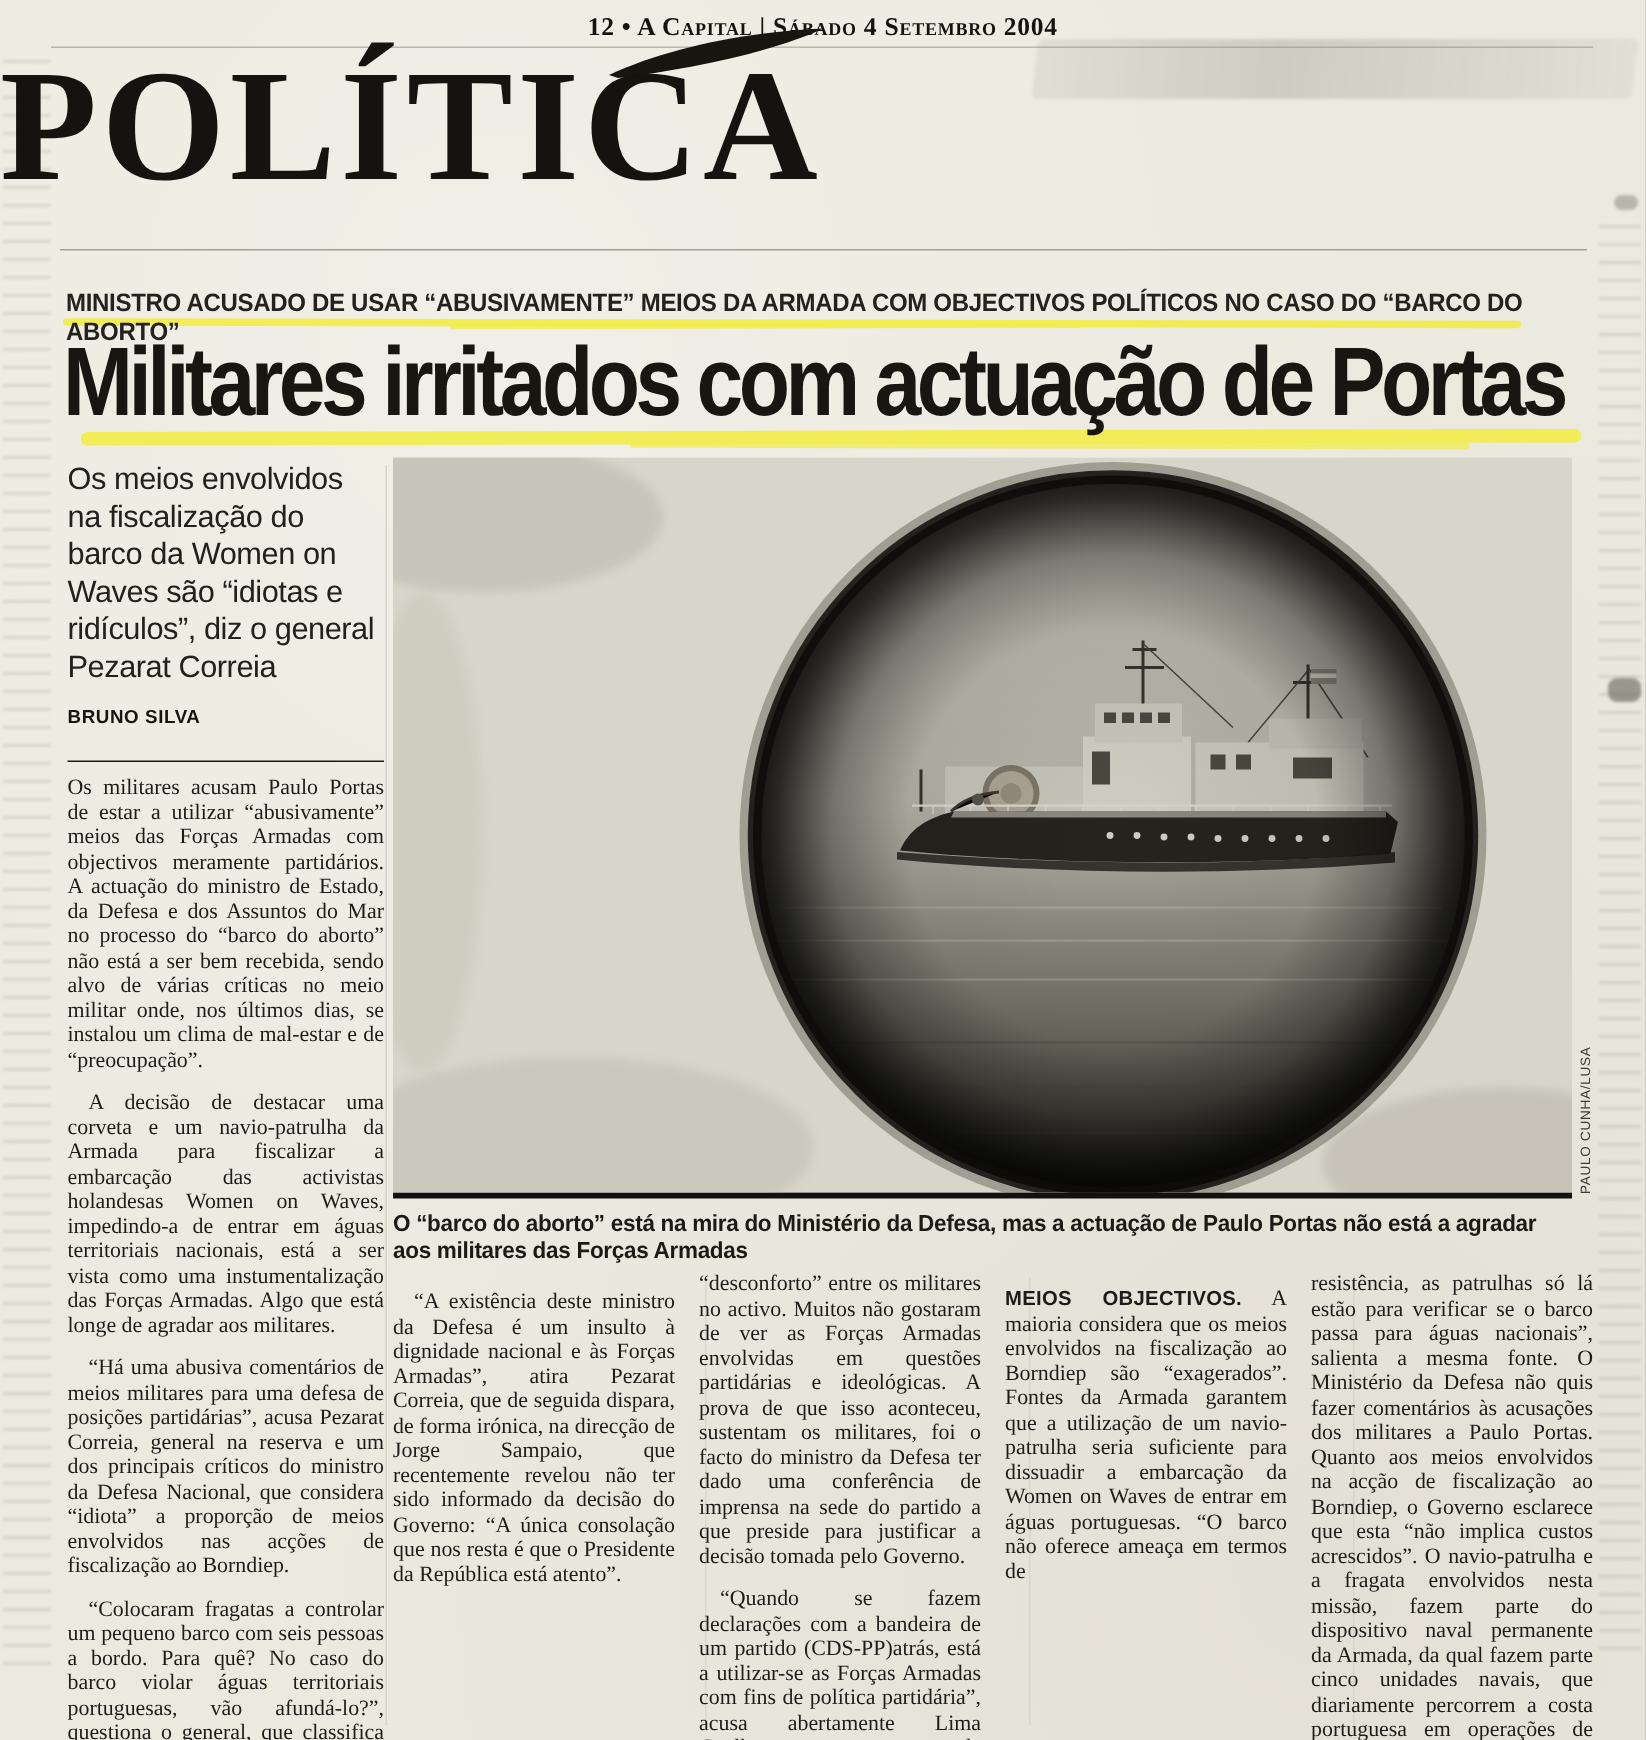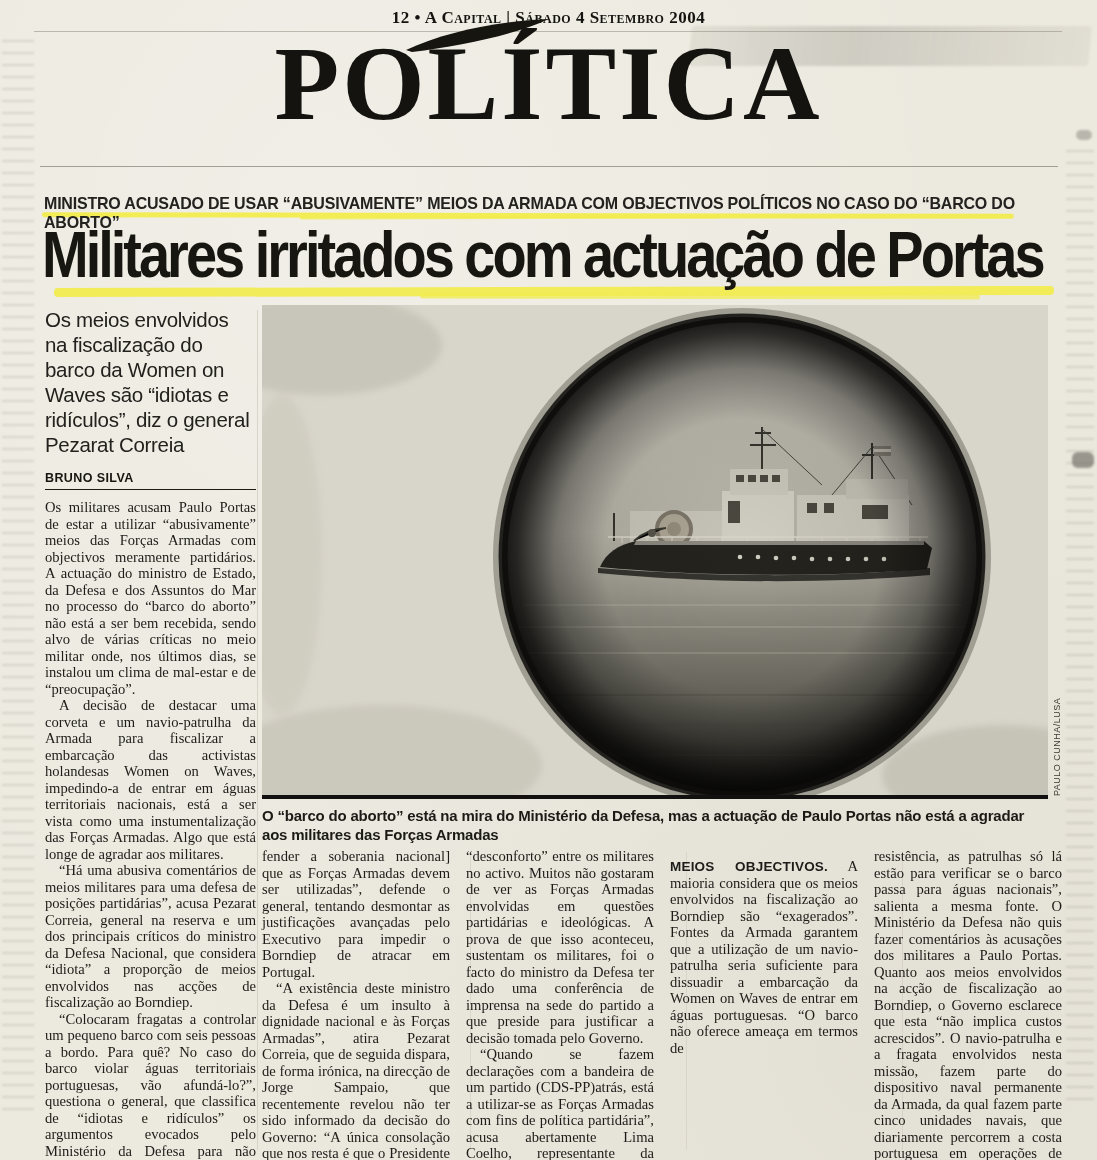--- a/index.html
+++ b/index.html
@@ -8,40 +8,40 @@
         background-image:radial-gradient(ellipse at 30% 20%, rgba(255,255,255,.25), rgba(0,0,0,0) 60%),
                          radial-gradient(ellipse at 80% 90%, rgba(120,115,100,.08), rgba(0,0,0,0) 55%);
         font-family:"Liberation Serif", serif; color:#1b1a17;}
   
   .pageheader{position:absolute;left:0;top:8px;width:100%;text-align:center;
         font:700 17px "Liberation Serif", serif;font-variant:small-caps;letter-spacing:.5px;color:#14130f;}
   .rule{position:absolute;background:#8f8c80;height:1px;}
   .rule.r1{left:34px;top:31px;width:1028px;opacity:.55;}
   .rule.r2{left:40px;top:166px;width:1018px;opacity:.8;}
   .swoosh{position:absolute;left:402px;top:16px;}
-  .section-title{position:absolute;left:0;top:26px;width:100%;text-align:center;
+  .section-title{position:absolute;left:0;top:26px;width:100%;text-align:left;
         font:700 106px/1.1 "Liberation Serif", serif;letter-spacing:3px;color:#15130f;}
   .kicker{position:absolute;left:44px;top:194px;width:1010px;
         font:700 16px "Liberation Sans", sans-serif;letter-spacing:-.2px;color:#23221e;
         transform:scaleY(1.05);transform-origin:top left;}
   .hl{position:absolute;background:#f1ec4d;border-radius:4px;}
   .hl.k{left:42px;top:213px;width:972px;height:5px;opacity:.95;transform:rotate(.1deg);}
   .hl.k2{left:300px;top:216px;width:420px;height:3px;opacity:.8;transform:rotate(-.15deg);}
   .hl.h{left:54px;top:287px;width:1000px;height:9px;opacity:.93;transform:rotate(-.12deg);}
   .hl.h2{left:420px;top:294px;width:560px;height:5px;opacity:.75;transform:rotate(.1deg);}
   .headline{position:absolute;left:42px;top:222px;width:1040px;
         font:700 56px/1 "Liberation Sans", sans-serif;letter-spacing:-3px;color:#181611;
         transform:scaleY(1.16);transform-origin:top left;white-space:nowrap;}
   
   .leftcol{position:absolute;left:45px;top:307px;width:211px;}
   .standfirst{font:400 20.5px/25px "Liberation Sans", sans-serif;color:#22211d;letter-spacing:-.3px;margin:0 0 14px 0;}
   .byline{font:700 12.5px "Liberation Sans", sans-serif;letter-spacing:.4px;color:#16150f;
-        border-bottom:1.5px solid #1b1a15;padding-bottom:4px;margin-bottom:9px;}
+        border-bottom:1.5px solid #1b1a15;padding-bottom:22px;margin-bottom:9px;}
   .body p{font:14.6px/16.5px "Liberation Serif", serif;text-align:justify;margin:0;color:#1d1c18;}
-  .body p.ind{text-indent:14px;}
+  .body p.ind{text-indent:14px;margin-top:12px;}
   .runin{font:700 13.5px "Liberation Sans", sans-serif;letter-spacing:.2px;}
   
   .photo{position:absolute;left:262px;top:305px;width:786px;height:490px;border-bottom:4px solid #121110;}
   .credit{position:absolute;left:1052px;top:686px;height:110px;
         font:9px "Liberation Sans", sans-serif;color:#3c3b35;letter-spacing:.5px;
         writing-mode:vertical-rl;transform:rotate(180deg);white-space:nowrap;}
   .caption{position:absolute;left:262px;top:807px;width:790px;
         font:700 15px/1.2 "Liberation Sans", sans-serif;letter-spacing:-.2px;color:#1b1a15;
         transform:scaleY(1.03);transform-origin:top left;}
   
@@ -230,21 +230,20 @@
   <div class="credit">PAULO CUNHA/LUSA</div>
   <div class="caption">O “barco do aborto” está na mira do Ministério da Defesa, mas a actuação de Paulo Portas não está a agradar aos militares das Forças Armadas</div>
 
   <div class="vline" style="left:257px;top:310px;height:840px;opacity:.6;"></div>
   <div class="vline" style="left:470px;top:852px;height:298px;opacity:.45;"></div>
   <div class="vline" style="left:686px;top:852px;height:298px;opacity:.45;"></div>
   <div class="vline" style="left:902px;top:852px;height:298px;opacity:.45;"></div>
 
   <div class="bottomcols body">
     <div>
-      <p>fender a soberania nacional] que as Forças Armadas devem ser utilizadas”, defende o general, tentando desmontar as justificações avançadas pelo Executivo para impedir o Borndiep de atracar em Portugal.</p>
       <p class="ind">“A existência deste ministro da Defesa é um insulto à dignidade nacional e às Forças Armadas”, atira Pezarat Correia, que de seguida dispara, de forma irónica, na direcção de Jorge Sampaio, que recentemente revelou não ter sido informado da decisão do Governo: “A única consolação que nos resta é que o Presidente da República está atento”.</p>
 
     </div>
     <div>
       <p>“desconforto” entre os militares no activo. Muitos não gostaram de ver as Forças Armadas envolvidas em questões partidárias e ideológicas. A prova de que isso aconteceu, sustentam os militares, foi o facto do ministro da Defesa ter dado uma conferência de imprensa na sede do partido a que preside para justificar a decisão tomada pelo Governo.</p>
       <p class="ind">“Quando se fazem declarações com a bandeira de um partido (CDS-PP)atrás, está a utilizar-se as Forças Armadas com fins de política partidária”, acusa abertamente Lima Coelho, representante da Associação Nacional de Sargentos das Forças Armadas.</p>
     </div>
     <div>
       <p style="margin-top:10px;"><span class="runin">MEIOS OBJECTIVOS.</span> <span>A maioria considera que os meios envolvidos na fiscalização ao Borndiep são “exagerados”. Fontes da Armada garantem que a utilização de um navio-patrulha seria suficiente para dissuadir a embarcação da Women on Waves de entrar em águas portuguesas. “O barco não oferece ameaça em termos de</span></p>
     </div>

